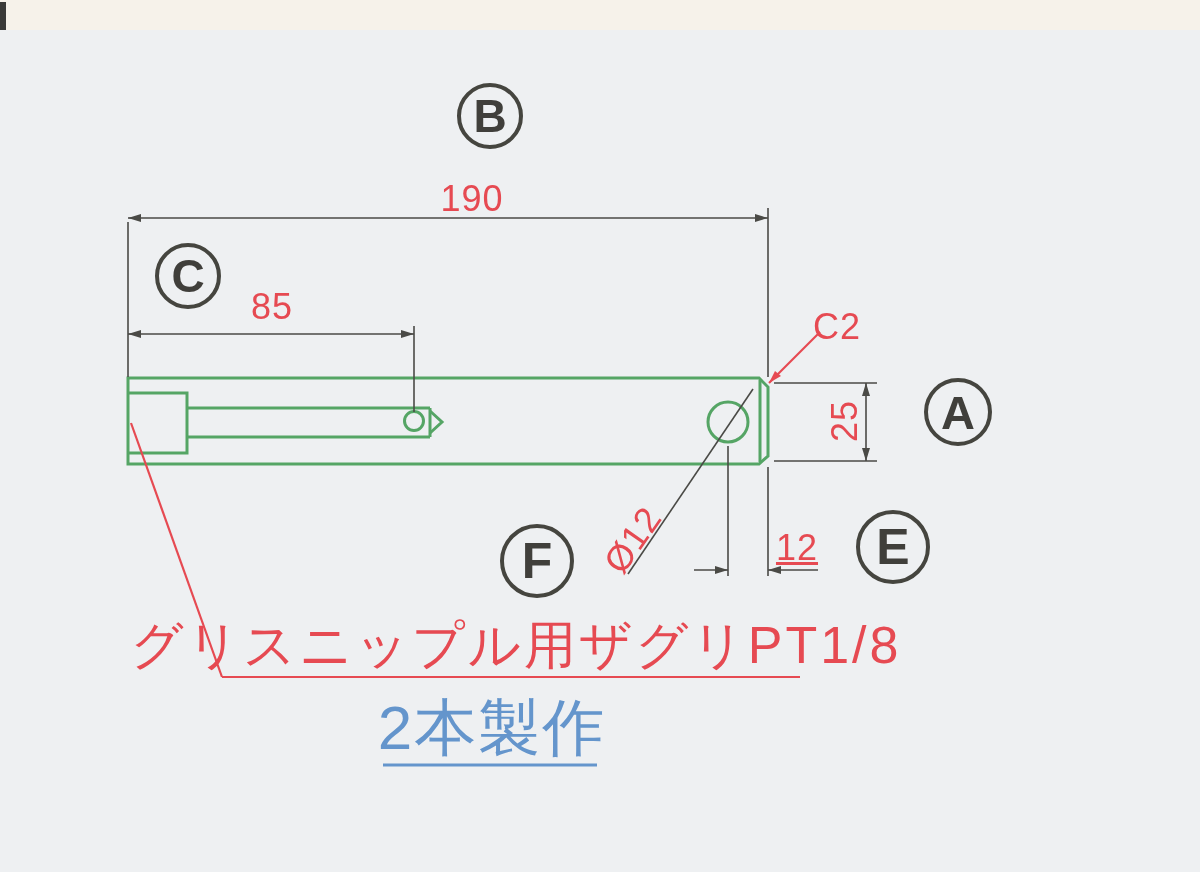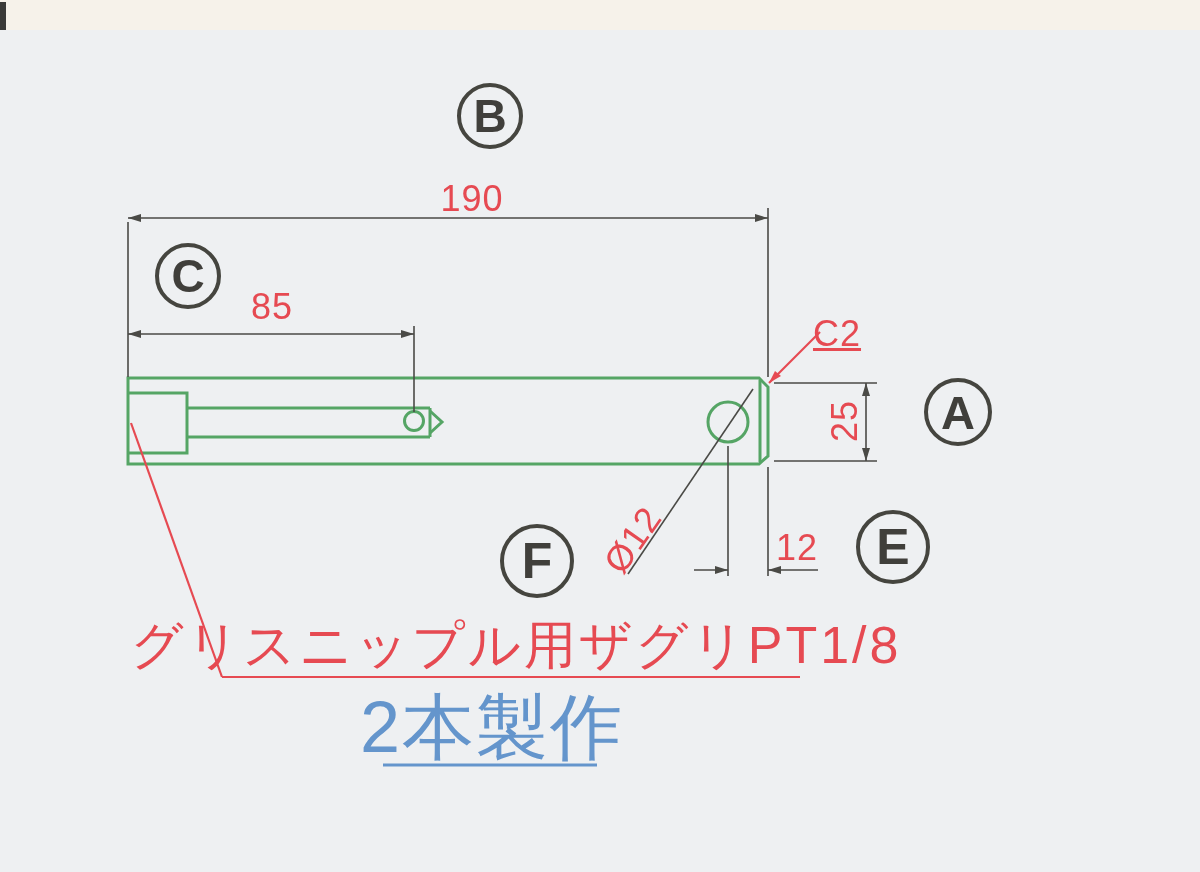--- a/index.html
+++ b/index.html
@@ -24,21 +24,21 @@
     font-size:36px;font-weight:400;letter-spacing:1px;
   }
   .txt.rot90{transform:translate(-50%,-50%) rotate(-90deg);}
   .txt.rot45{transform:translate(-50%,-50%) rotate(-55deg);}
   .note-red{
     position:absolute;transform:translate(-50%,-50%);
     color:#e64a52;font-size:52px;letter-spacing:3px;white-space:nowrap;
   }
   .note-blue{
     position:absolute;transform:translate(-50%,-50%);
-    color:#6495cc;font-size:72px;letter-spacing:2px;white-space:nowrap;
+    color:#6495cc;font-size:62px;letter-spacing:2px;white-space:nowrap;
   }
   .balloon{
     position:absolute;transform:translate(-50%,-50%);
     border:4.5px solid #45453f;border-radius:50%;
     display:flex;align-items:center;justify-content:center;
     color:#403f3b;font-weight:700;
     box-sizing:border-box;
   }
   .balloon span{line-height:1;}
 </style>
@@ -105,23 +105,23 @@
     <line x1="131" y1="423" x2="222" y2="677"></line>
     <line x1="222" y1="677" x2="800" y2="677"></line>
   </g>
   <polygon points="769,383 775,371 781,376" fill="#e64a52" stroke="none"></polygon>
 
   <line x1="383" y1="765" x2="597" y2="765" stroke="#6495cc" stroke-width="3"></line>
 </svg>
 
 <span class="txt" style="left:472px;top:199px;">190</span>
 <span class="txt" style="left:272px;top:307px;">85</span>
-<span class="txt" style="left:837px;top:334px;text-decoration:underline;">C2</span>
+<span class="txt" style="left:837px;top:327px;">C2</span>
 <span class="txt rot90" style="left:845px;top:421px;">25</span>
-<span class="txt" style="left:797px;top:548px;">12</span>
+<span class="txt" style="left:797px;top:548px;text-decoration:underline;">12</span>
 <span class="txt rot45" style="left:633px;top:540px;">Ø12</span>
 
 <span class="note-red" style="left:516px;top:646px;">グリスニップル用ザグリPT1/8</span>
 <span class="note-blue" style="left:492px;top:728px;">2本製作</span>
 
 <div class="balloon" style="left:490px;top:116px;width:66px;height:66px;font-size:46px;">
   <span>B</span>
 </div>
 <div class="balloon" style="left:188px;top:276px;width:66px;height:66px;font-size:46px;">
   <span>C</span>

